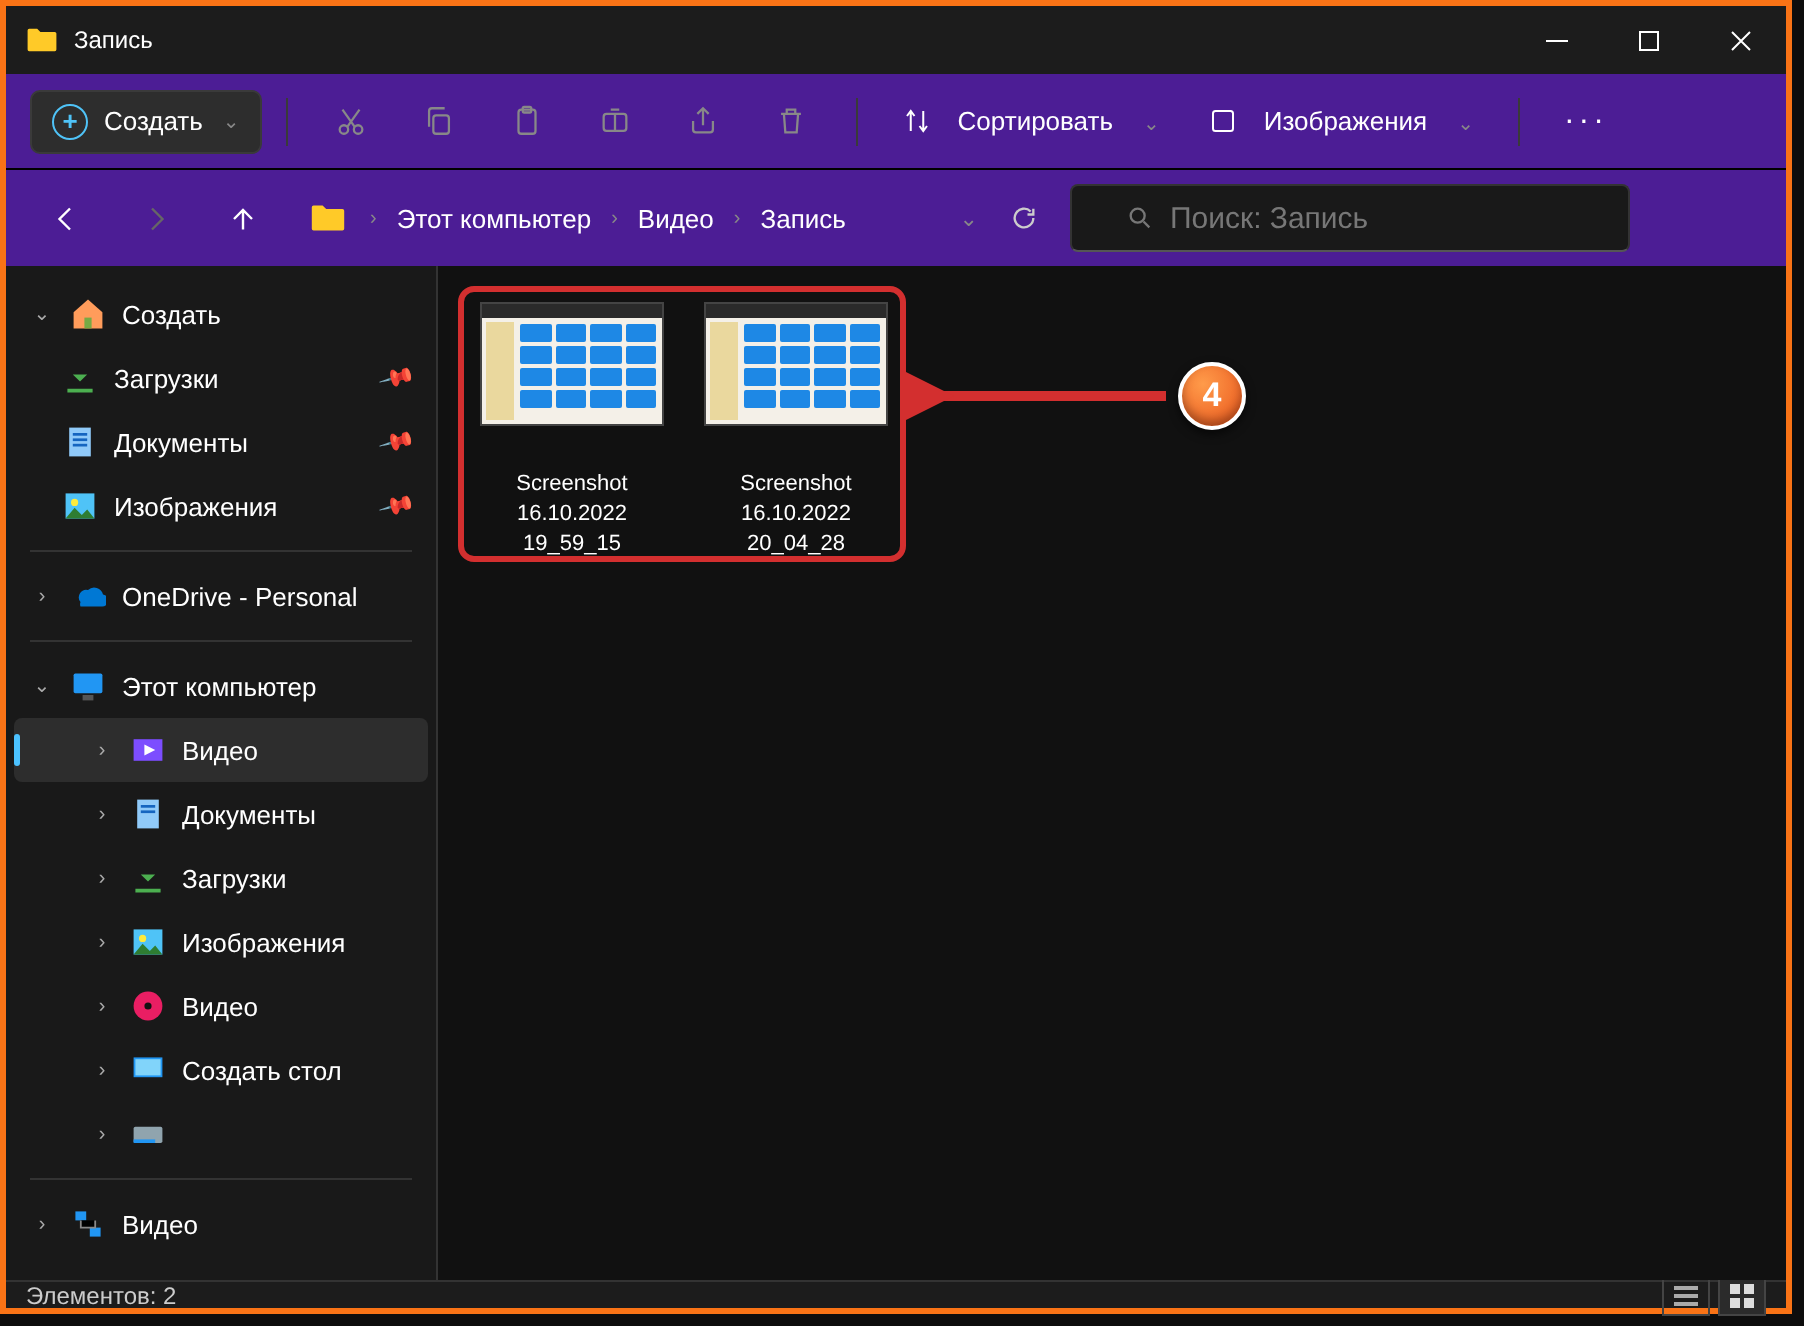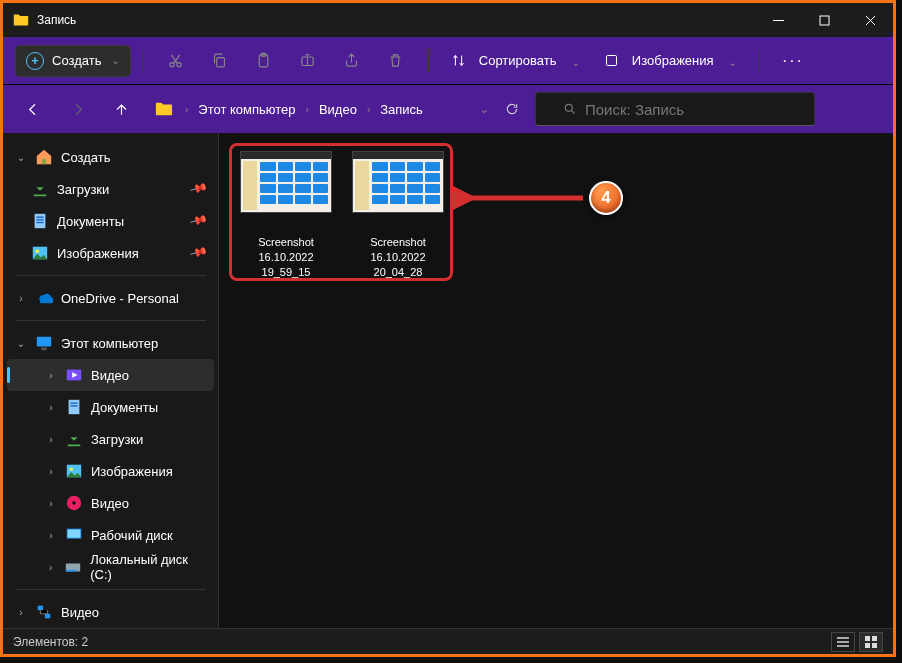--- a/index.html
+++ b/index.html
@@ -57,21 +57,21 @@
 .thumb .cell{height:9px;background:#1e88e5;border-radius:1px}
 .thumb .side{position:absolute;left:2px;top:9px;width:14px;bottom:2px;background:#ead89e}
 .fname{color:#fff;font-size:11px;text-align:center;line-height:1.35}
 
 
 .anno-box{position:absolute;border:3px solid #d32f2f;border-radius:8px;pointer-events:none}
 .anno-arrow{position:absolute;pointer-events:none}
 .anno-badge{position:absolute;width:34px;height:34px;border-radius:50%;background:radial-gradient(circle at 35% 30%,#ff9b4a,#e8531a);border:2px solid #fff;box-shadow:0 2px 5px rgba(0,0,0,.6),inset 0 -3px 5px rgba(0,0,0,.3);display:flex;align-items:center;justify-content:center;color:#fff;font-weight:bold;font-size:17px}
 
 
-.statusbar{height:26px;background:#1c1c1c;border-top:1px solid #333;display:flex;align-items:center;padding:0 10px;color:#ccc;font-size:12px}
+.statusbar{height:14px;background:#1c1c1c;border-top:1px solid #333;display:flex;align-items:center;padding:0 10px;color:#ccc;font-size:12px}
 .statusbar .right{margin-left:auto;display:flex;gap:4px}
 .viewbtn{width:24px;height:20px;display:flex;align-items:center;justify-content:center;border:1px solid #444}
 .viewbtn.active{background:#2b2b2b}
 
 
 .folder-ic{display:inline-block}
 </style>
 </head>
 <body>
 
@@ -320,31 +320,30 @@
           <span>Видео</span>
         </div>
       <div class="sbitem indent2">
           <span class="exp">›</span>
           <span class="ic">
             <svg viewBox="0 0 20 20">
               <rect x="2" y="3" width="16" height="11" fill="#2196f3"></rect>
               <rect x="3" y="4" width="14" height="9" fill="#81d4fa"></rect>
             </svg>
           </span>
-          <span>Рабочий диск</span>
+          <span>Создать стол</span>
         </div>
       <div class="sbitem indent2">
           <span class="exp">›</span>
           <span class="ic">
             <svg viewBox="0 0 20 20">
               <rect x="2" y="6" width="16" height="9" rx="1" fill="#90a4ae"></rect>
               <rect x="2" y="13" width="12" height="2" fill="#2196f3"></rect>
             </svg>
           </span>
-          <span>Локальный диск (C:)</span>
         </div>
       <div class="sbsep"></div>
       <div class="sbitem">
           <span class="exp">›</span>
           <span class="ic">
             <svg viewBox="0 0 20 20">
               <rect x="3" y="3" width="6" height="5" fill="#2196f3"></rect>
               <rect x="11" y="12" width="6" height="5" fill="#2196f3"></rect>
               <path stroke="#888" d="M6 8v4h8v-4"></path>
             </svg>

